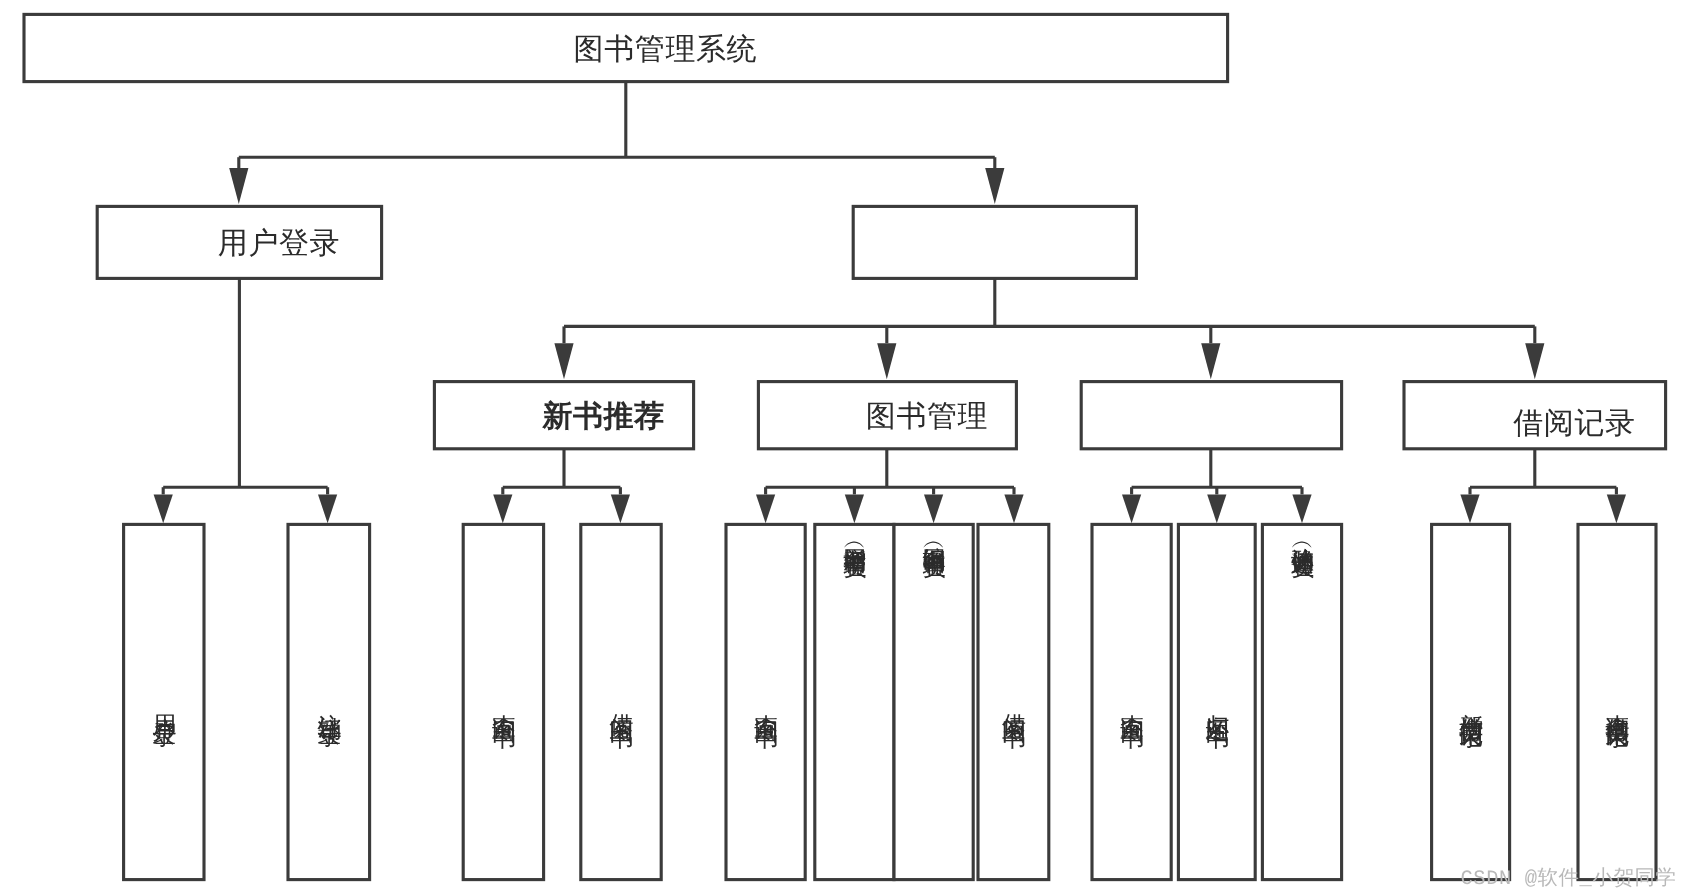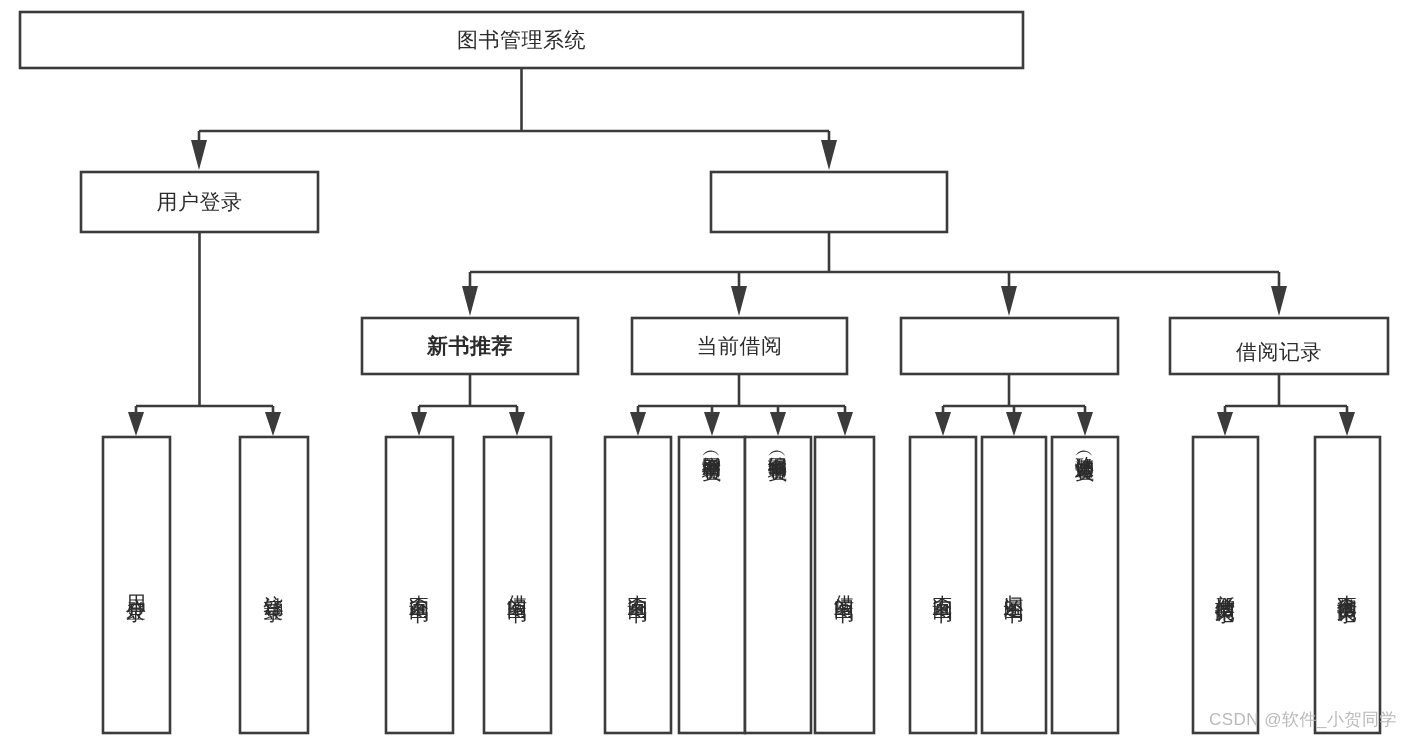--- a/index.html
+++ b/index.html
@@ -40,46 +40,48 @@
   .arrow-head {
     fill: #3b3b3b;
     stroke: none;
   }
   .node-label-h {
     position: absolute;
     display: flex;
     align-items: center;
     justify-content: center;
     color: #2b2b2b;
-    font-size: 21px;
+    font-size: 25px;
     letter-spacing: 0.5px;
     white-space: nowrap;
     pointer-events: none;
+    padding-left: 33px;
   }
   .node-label-v {
     position: absolute;
     display: flex;
     align-items: center;
     justify-content: center;
     color: #2b2b2b;
     font-size: 20px;
     writing-mode: vertical-rl;
     text-orientation: upright;
     letter-spacing: 3px;
     line-height: 1;
     pointer-events: none;
   }
   .watermark {
     position: absolute;
     right: 8px;
-    bottom: 16px;
+    bottom: 4px;
     color: #b9b9b9;
     font-size: 17px;
     letter-spacing: 0.5px;
     white-space: nowrap;
+    font-family: Liberation Mono, monospace;
   }
 </style>
 </head>
 <body>
 
 <div id="diagram-root">
 
   <svg class="diagram-canvas" viewBox="0 0 1405 747">
 
     <g>
@@ -181,21 +183,21 @@
     <rect class="node-box" x="1052" y="437" width="66" height="296"></rect>
     <rect class="node-box" x="1193" y="437" width="65" height="296"></rect>
     <rect class="node-box" x="1315" y="437" width="65" height="296"></rect>
   </svg>
 
   <div class="node-label-h" style="left:20px; top:12px; width:1003px; height:56px;">图书管理系统</div>
 
   <div class="node-label-h" style="left:81px; top:172px; width:237px; height:60px;">用户登录</div>
 
   <div class="node-label-h" style="left:362px; top:318px; width:216px; height:56px;font-weight:bold;">新书推荐</div>
-  <div class="node-label-h" style="left:632px; top:318px; width:215px; height:56px;">当前借阅</div>
+  <div class="node-label-h" style="left:632px; top:318px; width:215px; height:56px;">图书管理</div>
   <div class="node-label-h" style="left:1170px; top:318px; width:218px; height:68px;">借阅记录</div>
 
   <div class="node-label-v" style="left:103px; top:437px; width:67px; height:296px;">用户登录</div>
   <div class="node-label-v" style="left:240px; top:437px; width:68px; height:296px;">注销登录</div>
   <div class="node-label-v" style="left:386px; top:437px; width:67px; height:296px;">查询图书</div>
   <div class="node-label-v" style="left:484px; top:437px; width:67px; height:296px;">借阅图书</div>
   <div class="node-label-v" style="left:605px; top:437px; width:66px; height:296px;">查询图书</div>
   <div class="node-label-v" style="left:679px; top:441px; width:66px; height:288px; justify-content:flex-start; font-size:19px; letter-spacing:1px;">新增图书（管理员）</div>
   <div class="node-label-v" style="left:745px; top:441px; width:66px; height:288px; justify-content:flex-start; font-size:19px; letter-spacing:1px;">编辑图书（管理员）</div>
   <div class="node-label-v" style="left:815px; top:437px; width:59px; height:296px;">借阅图书</div>

